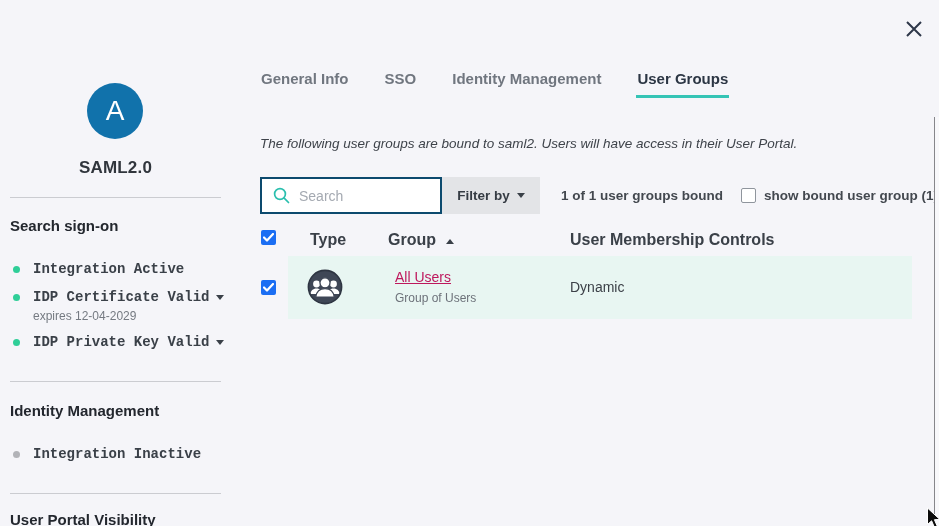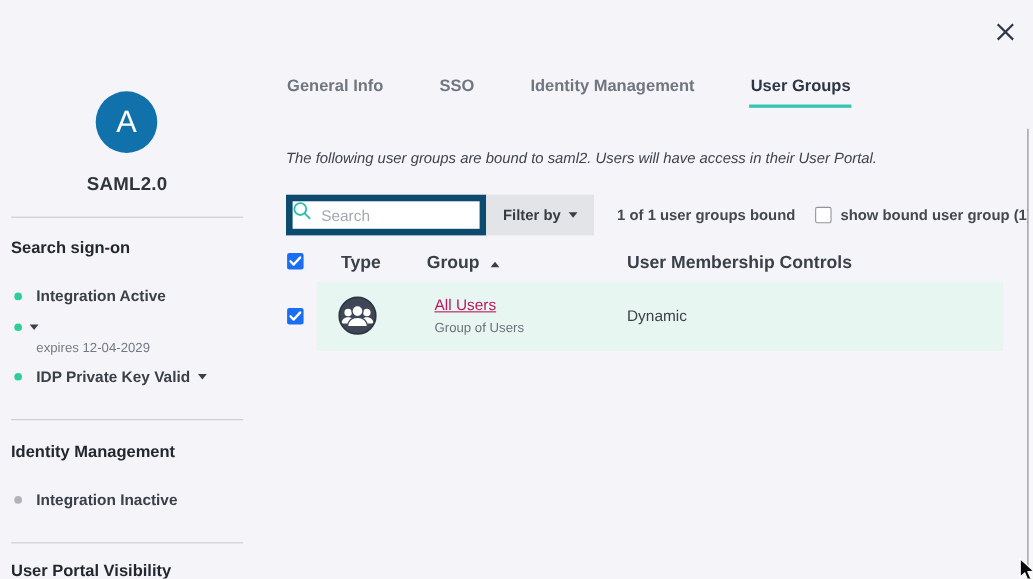--- a/index.html
+++ b/index.html
@@ -17,42 +17,42 @@
     display:flex; align-items:center; justify-content:center; }
 
   
   .avatar { left:87px; top:83px; width:56px; height:56px; border-radius:50%;
     background:#1172ab; display:flex; align-items:center; justify-content:center;
     color:#fff; font-size:28px; font-weight:400; }
   .integration-title { left:10px; top:158px; width:211px; text-align:center;
     font-size:17px; font-weight:700; color:#30353c; letter-spacing:.2px; }
   .divider { left:10px; width:211px; height:1px; background:#cbccd1; }
   .section-heading { left:10px; font-size:15px; font-weight:700; color:#23272e; }
-  .status-item { left:10px; width:230px; display:flex; align-items:flex-start; }
+  .status-item { left:10px; width:230px; display:flex; align-items:flex-start;font-family:Liberation Mono, monospace; }
   .bullet { width:7px; height:7px; border-radius:50%; margin:5px 0 0 3px; flex:none; }
   .bullet.active { background:#2fce98; }
   .bullet.inactive { background:#b2b3b8; }
   .status-label { margin-left:13px; font-size:14px; font-weight:700; color:#3a4048; }
   .status-sub { left:33px; font-size:12px; color:#757a82; }
   .caret-down { display:inline-block; width:0; height:0; margin-left:7px;
     border-left:4.5px solid transparent; border-right:4.5px solid transparent;
     border-top:5.5px solid #3a4048; vertical-align:2px; cursor:pointer; }
 
   
-  .tabs { left:260px; top:70px; display:flex; gap:49px; }
+  .tabs { left:260px; top:70px; display:flex; gap:34px; }
   .tab { font-size:15px; font-weight:700; color:#70767f; padding:0 1px 8px 1px; cursor:pointer; }
   .tab.active { color:#2c3644; border-bottom:3px solid #35c4b5; }
 
   
   .description { left:260px; top:136px; font-size:13.5px; color:#3e434a;font-style:italic; }
 
   
   .toolbar { left:260px; top:177px; height:37px; display:flex; align-items:stretch; }
-  .search-box { width:182px; background:#fff; border:6px solid #0c4a6e;
-    display:flex; }
+  .search-box { width:182px; background:#fff; border:2px solid #0c4a6e;
+    display:flex; align-items:center; padding-left:11px; }
   .search-box input { border:none; outline:none; width:130px; margin-left:9px;
     font-family:"Liberation Sans", sans-serif; font-size:14px; color:#3e434a; background:transparent; }
   .search-box input::placeholder { color:#a4a9b1; }
   .filter-btn { width:98px; background:#e3e4e7; display:flex; align-items:center;
     justify-content:center; font-size:13.5px; font-weight:700; color:#363c44; cursor:pointer; }
   .bound-summary { margin-left:21px; align-self:center; font-size:13.5px; font-weight:700; color:#43484f; }
   .show-bound { margin-left:18px; align-self:center; display:flex; align-items:center; cursor:pointer; }
   .show-bound .label { margin-left:8px; font-size:13.5px; font-weight:700; color:#43484f; }
 
   
@@ -100,20 +100,21 @@
 
 <div class="abs section-heading" style="top:217px">Search sign-on</div>
 
 <div class="abs status-item" style="top:261px">
   <span class="bullet active"></span>
   <span class="status-label">Integration Active</span>
 </div>
 
 <div class="abs status-item" style="top:289px">
   <span class="bullet active"></span>
+  <span class="status-label">IDP Certificate Valid</span>
   <span class="caret-down" style="margin-top:6px"></span>
 </div>
 <div class="abs status-sub" style="top:309px">expires 12-04-2029</div>
 
 <div class="abs status-item" style="top:334px">
   <span class="bullet active"></span>
   <span class="status-label">IDP Private Key Valid</span>
   <span class="caret-down" style="margin-top:6px"></span>
 </div>
 

